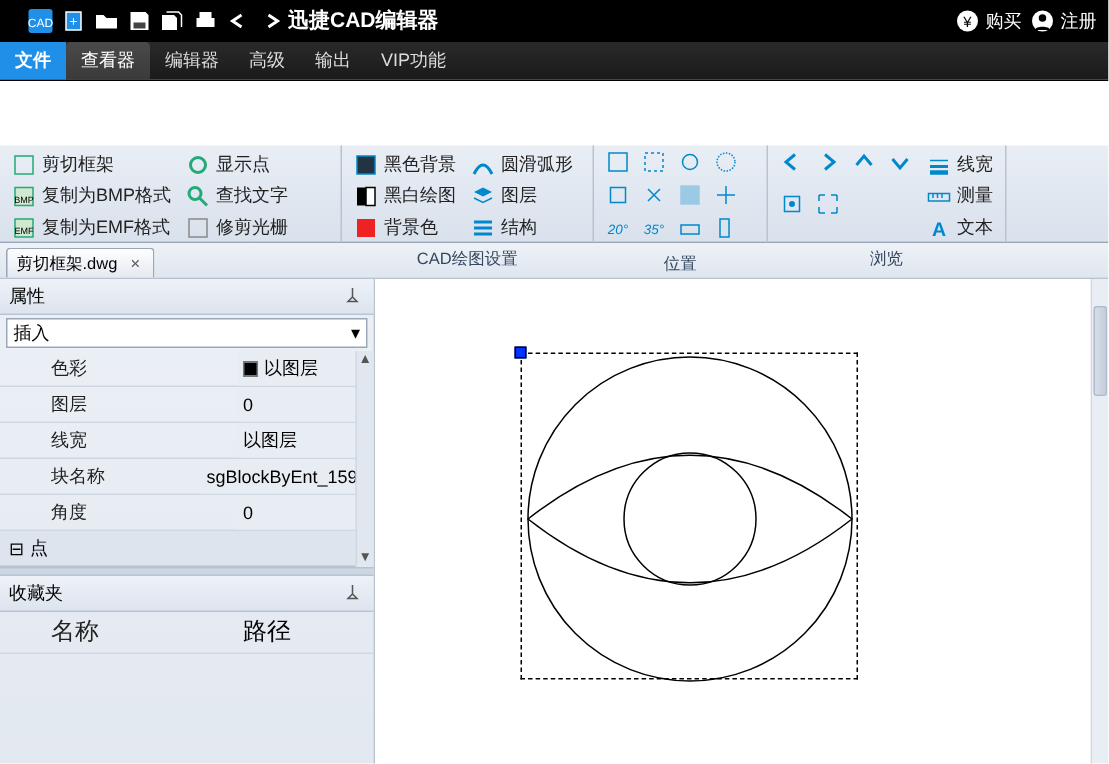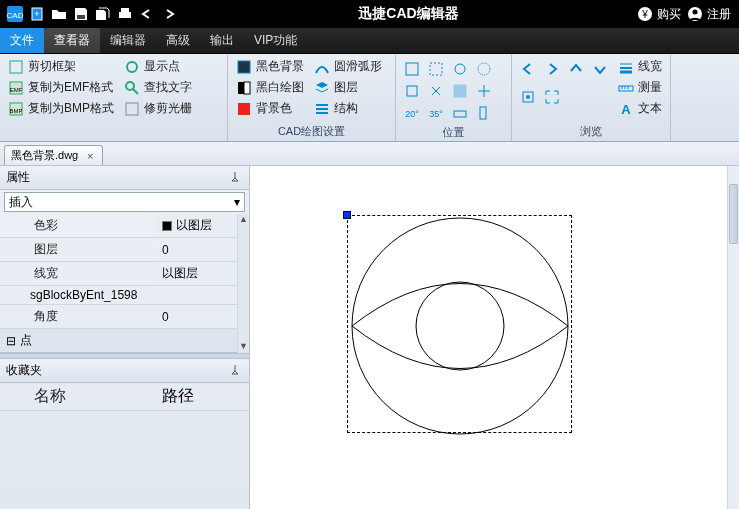--- a/index.html
+++ b/index.html
@@ -1,40 +1,40 @@
 <!DOCTYPE html>
 <html><head>
 <meta charset="utf-8">
 <style>
   * { box-sizing: border-box; margin: 0; padding: 0; font-family: "Microsoft YaHei", Arial, sans-serif; }
   body { width: 739px; height: 509px; overflow: hidden; background: #fff; }
   
-  .titlebar { height: 28px; background: #000; display: flex; align-items: center; color: #fff; font-size: 12px; }
+  .titlebar { height: 28px; background: #000; display: flex; align-items: center; color: #fff; font-size: 12px; padding-left: 12px; }
   .titlebar .left-icons { display: flex; gap: 0; align-items: center; padding-left: 4px; }
   .qat-btn { width: 22px; height: 22px; display: flex; align-items: center; justify-content: center; color: #fff; cursor: pointer; }
   .qat-btn svg { display: block; }
-  .titlebar .title { flex: 1; text-align: center; font-weight: bold; font-size: 14px; }
+  .titlebar .title { flex: 1; text-align: left; font-weight: bold; font-size: 14px; }
   .titlebar .right-icons { display: flex; align-items: center; gap: 6px; padding-right: 8px; font-size: 12px; }
   .rbtn { display: flex; align-items: center; gap: 4px; cursor: pointer; }
 
   .menubar { height: 26px; background: linear-gradient(#2a2a2a,#1a1a1a); display: flex; align-items: stretch; border-bottom: 1px solid #000; }
   .menu-item { color: #ddd; font-size: 12px; padding: 0 10px; display: flex; align-items: center; cursor: pointer; }
-  .menu-item.file { background: #1f8fe8; color: #fff; font-weight: normal; }
+  .menu-item.file { background: #1f8fe8; color: #fff; font-weight: bold; }
   .menu-item.active { background: linear-gradient(#4a4a4a,#3a3a3a); color: #fff; border-top-left-radius:3px; border-top-right-radius:3px; }
 
-  .ribbon { height: 88px; background: linear-gradient(#e9eef5,#d9e1ec); border-bottom: 1px solid #9aa7b8; display: flex; }
+  .ribbon { height: 65px; background: linear-gradient(#e9eef5,#d9e1ec); border-bottom: 1px solid #9aa7b8; display: flex; margin-top: 43px; }
   .group { border-right: 1px solid #b8c3d1; display: flex; flex-direction: column; }
   .group-body { flex: 1; display: flex; padding: 3px 6px; gap: 6px; }
   .group-title { text-align: center; font-size: 11px; color: #33475f; padding: 1px 0 2px; }
   .col { display: flex; flex-direction: column; gap: 2px; }
   .rbtn2 { display: flex; align-items: center; gap: 4px; font-size: 12px; color: #222; padding: 1px 2px; cursor: pointer; white-space: nowrap; }
   .ic { width: 16px; height: 16px; display:inline-flex; align-items:center; justify-content:center; }
   .ic svg { display:block; }
   .iconrow { display:flex; gap:4px; }
-  .smallbtn { width:20px; height:20px; display:flex; align-items:flex-end; justify-content:center; cursor:pointer; }
+  .smallbtn { width:20px; height:20px; display:flex; align-items:flex-start; justify-content:center; cursor:pointer;font-style:italic; }
 
   .tabstrip { height: 24px; background: linear-gradient(#eef2f7,#dfe6ef); border-bottom:1px solid #b8c3d1; display:flex; align-items:flex-end; padding-left:4px; }
   .doctab { height:20px; background:linear-gradient(#fefefe,#e4eaf1); border:1px solid #9aa7b8; border-bottom:none; border-radius:3px 3px 0 0; font-size:11px; padding:2px 6px; display:flex; align-items:center; gap:6px; }
   .doctab .x { width:12px; height:12px; display:flex; align-items:center; justify-content:center; color:#555; cursor:pointer; }
 
   .workarea { display:flex; height: calc(509px - 28px - 26px - 88px - 24px); }
   .sidepanel { width: 250px; background: linear-gradient(#ecf0f6,#e2e8f0); border-right:1px solid #b8c3d1; display:flex; flex-direction:column; }
   .panel-header { background: linear-gradient(#eef2f8,#dde4ee); border-bottom:1px solid #b8c3d1; font-size:12px; padding:3px 6px; display:flex; justify-content:space-between; align-items:center; }
   .pin { width:14px; height:14px; }
   .dropdown { margin:2px 4px; height:20px; border:1px solid #9aa7b8; background:#fff; font-size:12px; padding:1px 4px; display:flex; justify-content:space-between; align-items:center; }
@@ -142,33 +142,33 @@
               <svg width="16" height="16">
                 <rect x="2" y="2" width="12" height="12" fill="none" stroke="#2a7"></rect>
               </svg>
             </span>
             <span>剪切框架</span>
           </div>
         <div class="rbtn2">
             <span class="ic">
               <svg width="16" height="16">
                 <rect x="2" y="2" width="12" height="12" fill="#cfe8cf" stroke="#2a7"></rect>
+                <text x="8" y="12" font-size="6" text-anchor="middle">BMP</text>
+              </svg>
+            </span>
+            <span>复制为BMP格式</span>
+          </div>
+        <div class="rbtn2">
+            <span class="ic">
+              <svg width="16" height="16">
+                <rect x="2" y="2" width="12" height="12" fill="#cfe8cf" stroke="#2a7"></rect>
                 <text x="8" y="12" font-size="6" text-anchor="middle">EMF</text>
               </svg>
             </span>
             <span>复制为EMF格式</span>
-          </div>
-        <div class="rbtn2">
-            <span class="ic">
-              <svg width="16" height="16">
-                <rect x="2" y="2" width="12" height="12" fill="#cfe8cf" stroke="#2a7"></rect>
-                <text x="8" y="12" font-size="6" text-anchor="middle">BMP</text>
-              </svg>
-            </span>
-            <span>复制为BMP格式</span>
           </div>
       </div>
       <div class="col">
         <div class="rbtn2">
             <span class="ic">
               <svg width="16" height="16">
                 <circle cx="8" cy="8" r="5" fill="none" stroke="#2a7" stroke-width="2"></circle>
               </svg>
             </span>
             <span>显示点</span>
@@ -402,21 +402,21 @@
           </div>
       </div>
     </div>
     <div class="group-title">浏览</div>
   </div>
 
 </div>
 
 <div class="tabstrip">
   <div class="doctab">
-    <span>黑色背景.dwg</span>
+    <span>剪切框架.dwg</span>
     <span class="x">×</span>
   </div>
 </div>
 
 <div class="workarea">
   <div class="sidepanel">
     <div class="panel-header">
       <span>属性</span>
       <span class="pin"><svg width="12" height="12">
             <path d="M6 1v6l-3 3h6l-3-3" fill="none" stroke="#555"></path>
@@ -439,20 +439,21 @@
       </div>
       <div class="proprow">
         <div class="k">图层</div>
         <div class="v">0</div>
       </div>
       <div class="proprow">
         <div class="k">线宽</div>
         <div class="v">以图层</div>
       </div>
       <div class="proprow">
+        <div class="k">块名称</div>
         <div class="v">sgBlockByEnt_1598</div>
       </div>
       <div class="proprow">
         <div class="k">角度</div>
         <div class="v">0</div>
       </div>
       <div class="section-head">
         <span>⊟</span>
         <span>点</span>
       </div>

